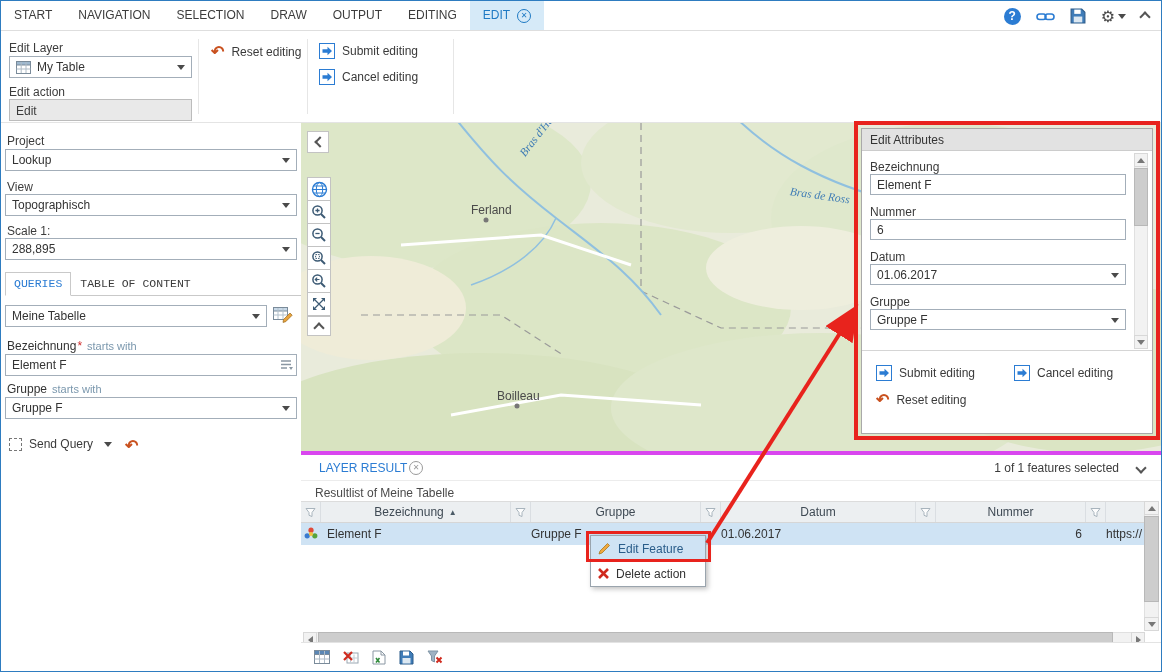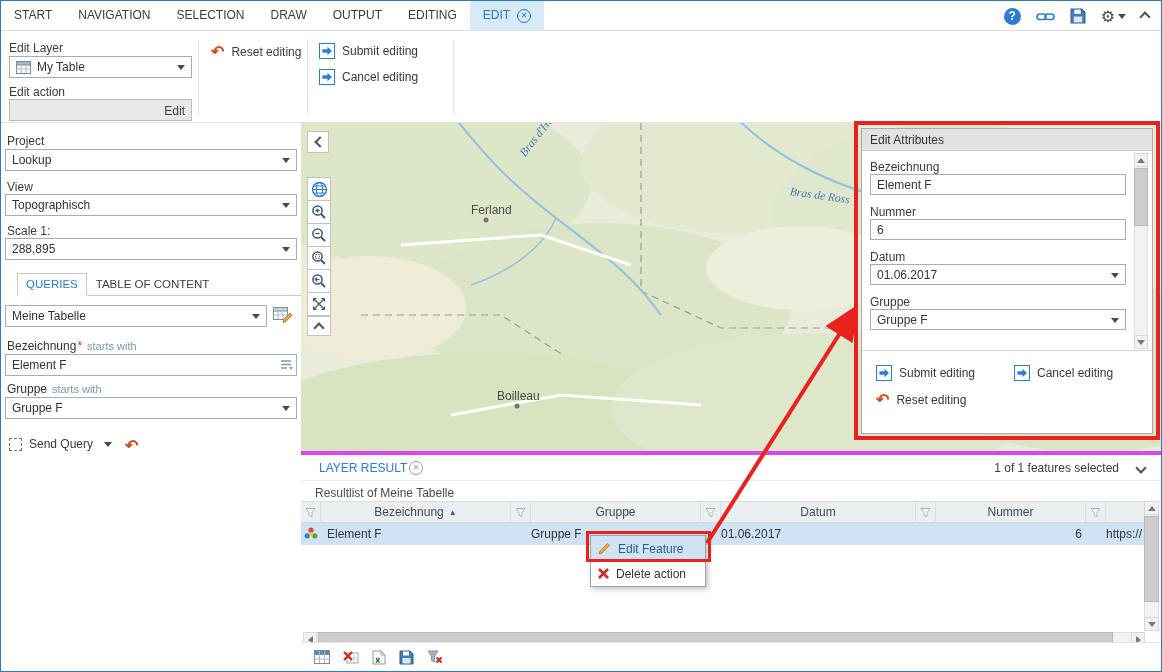--- a/index.html
+++ b/index.html
@@ -21,37 +21,37 @@
   .icon-gear { display: flex; align-items: center; gap: 3px; color: #4a4a4a; font-size: 16px; }
   .tri-down { width: 0; height: 0; border-left: 4px solid transparent; border-right: 4px solid transparent;
               border-top: 5px solid #4a4a4a; display: inline-block; }
   .chev { display: inline-block; width: 8px; height: 8px; border-right: 2px solid #555; border-bottom: 2px solid #555; }
   .chev.up { transform: rotate(-135deg); margin-top: 4px; }
   .chev.down { transform: rotate(45deg); margin-bottom: 3px; }
   .chev.left { transform: rotate(135deg); margin-left: 3px; }
 
   
   .ribbon { position: absolute; top: 30px; left: 0; right: 0; height: 92px; background: #fff;
-            border-bottom: 1px solid #e4e4e4; text-align: right; }
+            border-bottom: 1px solid #e4e4e4; }
   .ribbon .sep { position: absolute; top: 8px; bottom: 8px; width: 1px; background: #e6e6e6; }
   .lbl { position: absolute; color: #3c3c3c; }
   .dd { position: absolute; height: 22px; border: 1px solid #a3aeb9; background: #fff;
         display: flex; align-items: center; padding: 0 20px 0 6px; cursor: default; }
   .dd .caret { position: absolute; right: 6px; top: 8px; }
   .dd .dd-ic { margin-right: 6px; display: inline-flex; }
   .editbox { position: absolute; height: 22px; background: #e9e9e9; border: 1px solid #bcbcbc;
              padding: 4px 6px; color: #3c3c3c; }
   .act-btn { position: absolute; display: flex; align-items: center; gap: 7px; color: #3a3a3a; cursor: pointer; }
   .undo { color: #c9511f; font-size: 16px; font-weight: bold; line-height: 14px; }
 
   
   .sidebar { position: absolute; top: 122px; left: 0; width: 336px; bottom: 0;
              background: #fff; border-right: 1px solid #d7d7d7; }
-  .side-tabs { position: absolute; left: 16px; right: 0; top: 148px; height: 25px;
-               border-bottom: 1px solid #c9c9c9; display: flex; align-items: flex-end; padding-left: 0; }
+  .side-tabs { position: absolute; left: 4px; right: 0; top: 148px; height: 25px;
+               border-bottom: 1px solid #c9c9c9; display: flex; align-items: flex-end; padding-left: 0; font-family: Liberation Mono, monospace; }
   .side-tab { padding: 4px 8px 5px; font-size: 11.5px; color: #3c3c3c; border: 1px solid transparent;
               margin-bottom: -1px; cursor: pointer; }
   .side-tab.active { color: #2b7cd3; border-color: #c9c9c9; border-bottom-color: #fff; background: #fff; }
   .flabel { position: absolute; color: #333; }
   .flabel .req { color: #d03030; margin-left: 1px; }
   .flabel .op { color: #7a97ad; margin-left: 5px; font-size: 11px; }
   .tinput { position: absolute; }
   .tinput input { width: 100%; height: 100%; border: 1px solid #a3aeb9; padding: 0 24px 0 6px;
                   font: 12px "Liberation Sans", sans-serif; color: #333; }
   .tinput .picker { position: absolute; right: 4px; top: 4px; cursor: pointer; }

